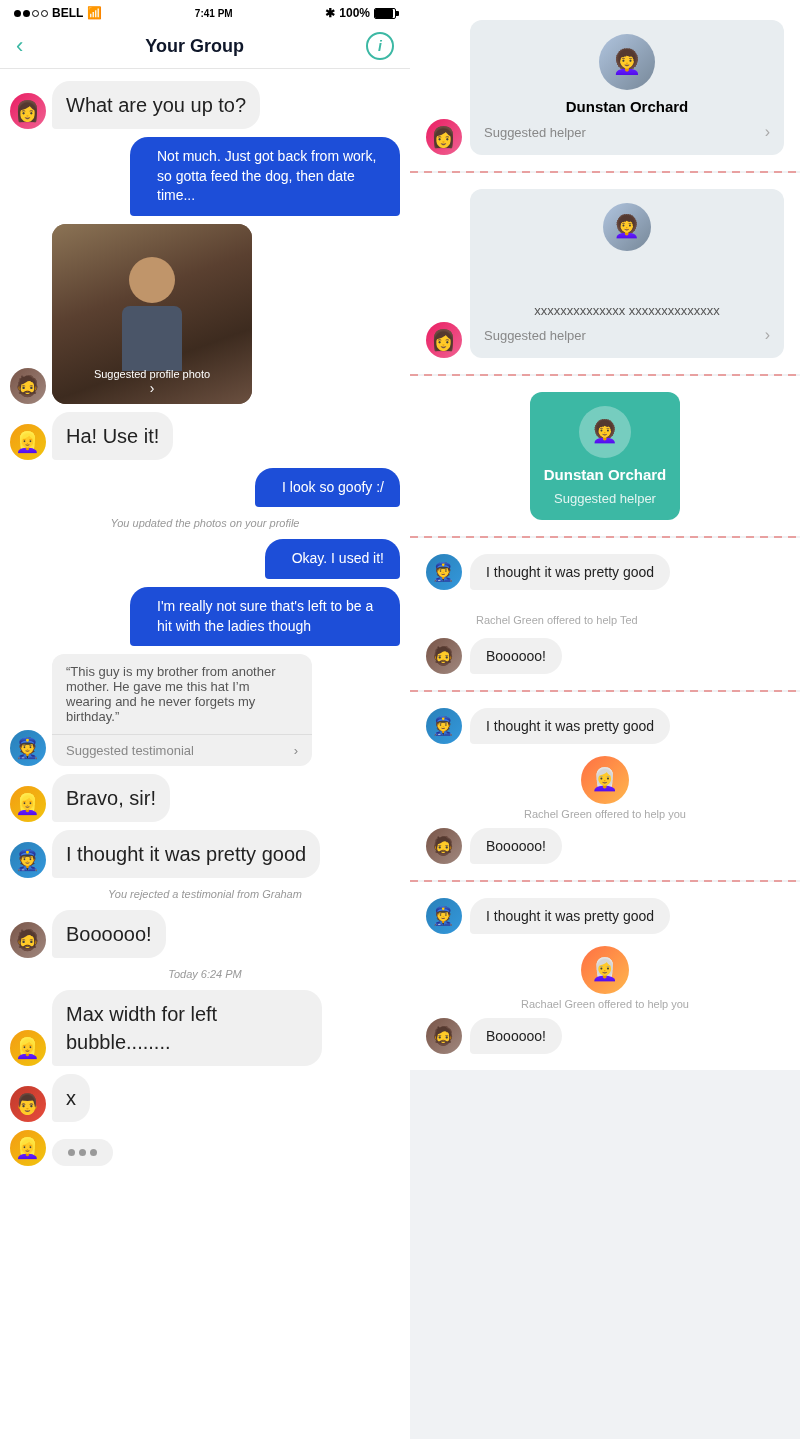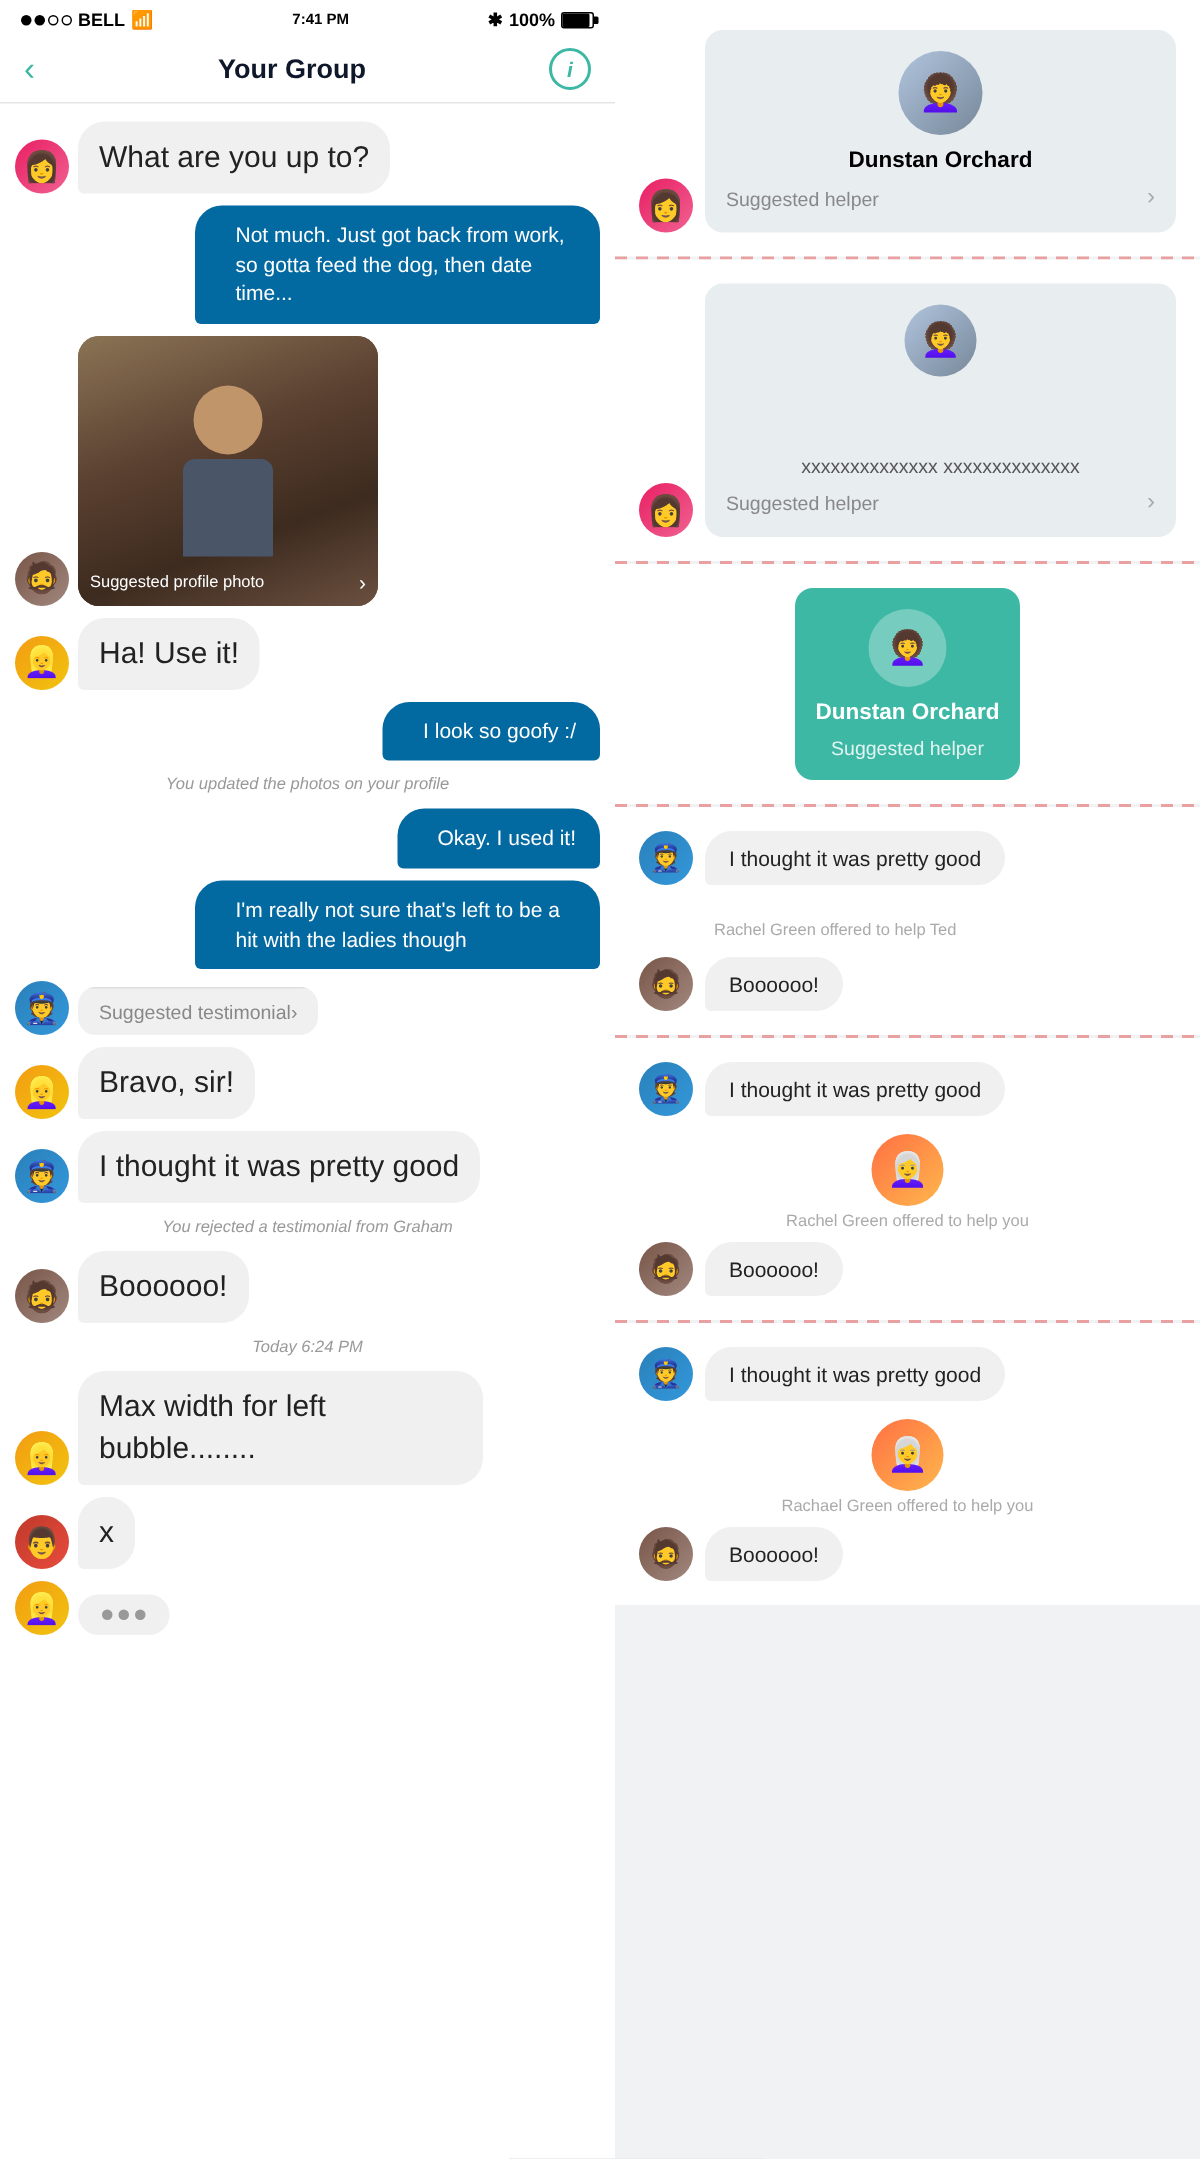--- a/index.html
+++ b/index.html
@@ -91,21 +91,21 @@
       border-radius: 18px;
       font-size: 20px;
       line-height: 1.4;
     }
     .bubble.left-bubble {
       background: #f0f0f0;
       border-bottom-left-radius: 4px;
       color: #222;
     }
     .bubble.right-bubble {
-      background: #0369a1;
+      background: #1d4ed8;
       border-bottom-right-radius: 4px;
       color: #fff;
       padding-left: 27px;
     }
 
     .system-msg {
       font-size: 11px;
       color: #999;
       text-align: center;
       margin: 2px 0;
@@ -289,21 +289,21 @@
         <span class="face-icon">🧔</span>
       </div>
       <div class="photo-bubble">
         <div class="photo-bubble-img">
           <div style="position:absolute;top:0;left:0;width:100%;height:100%;background:linear-gradient(160deg,#8b7355 0%,#5a4030 40%,#3d2b1f 70%,#6b5040 100%);display:flex;align-items:center;justify-content:center;">
             <div style="display:flex;flex-direction:column;align-items:center;">
               <div style="width:46px;height:46px;border-radius:50%;background:#c0956a;"></div>
               <div style="width:60px;height:65px;background:#4a5568;border-radius:8px 8px 0 0;margin-top:3px;"></div>
             </div>
           </div>
-          <div class="photo-label-row" style="position:relative;z-index:2;">
+          <div class="photo-label-row" style="position:relative;z-index:2;flex-direction:column;">
             <span class="photo-label">Suggested profile photo</span>
             <span class="photo-chevron">›</span>
           </div>
         </div>
       </div>
     </div>
 
     <div class="msg-row">
       <div class="avatar av-gold">
         <span class="face-icon">👱‍♀️</span>
@@ -333,20 +333,23 @@
       <div class="bubble right-bubble">
         <span>I'm really not sure that's left to be a hit with the ladies though</span>
       </div>
     </div>
 
     <div class="msg-row">
       <div class="avatar av-blue">
         <span class="face-icon">👮</span>
       </div>
       <div class="suggested-card">
+        <div class="suggested-card-inner">
+          <span>“This guy is my brother from another mother. He gave me this hat I’m wearing and he never forgets my birthday.”</span>
+        </div>
         <div class="suggested-card-footer">
           <span>Suggested testimonial</span>
           <span>›</span>
         </div>
       </div>
     </div>
 
     <div class="msg-row">
       <div class="avatar av-gold">
         <span class="face-icon">👱‍♀️</span>

